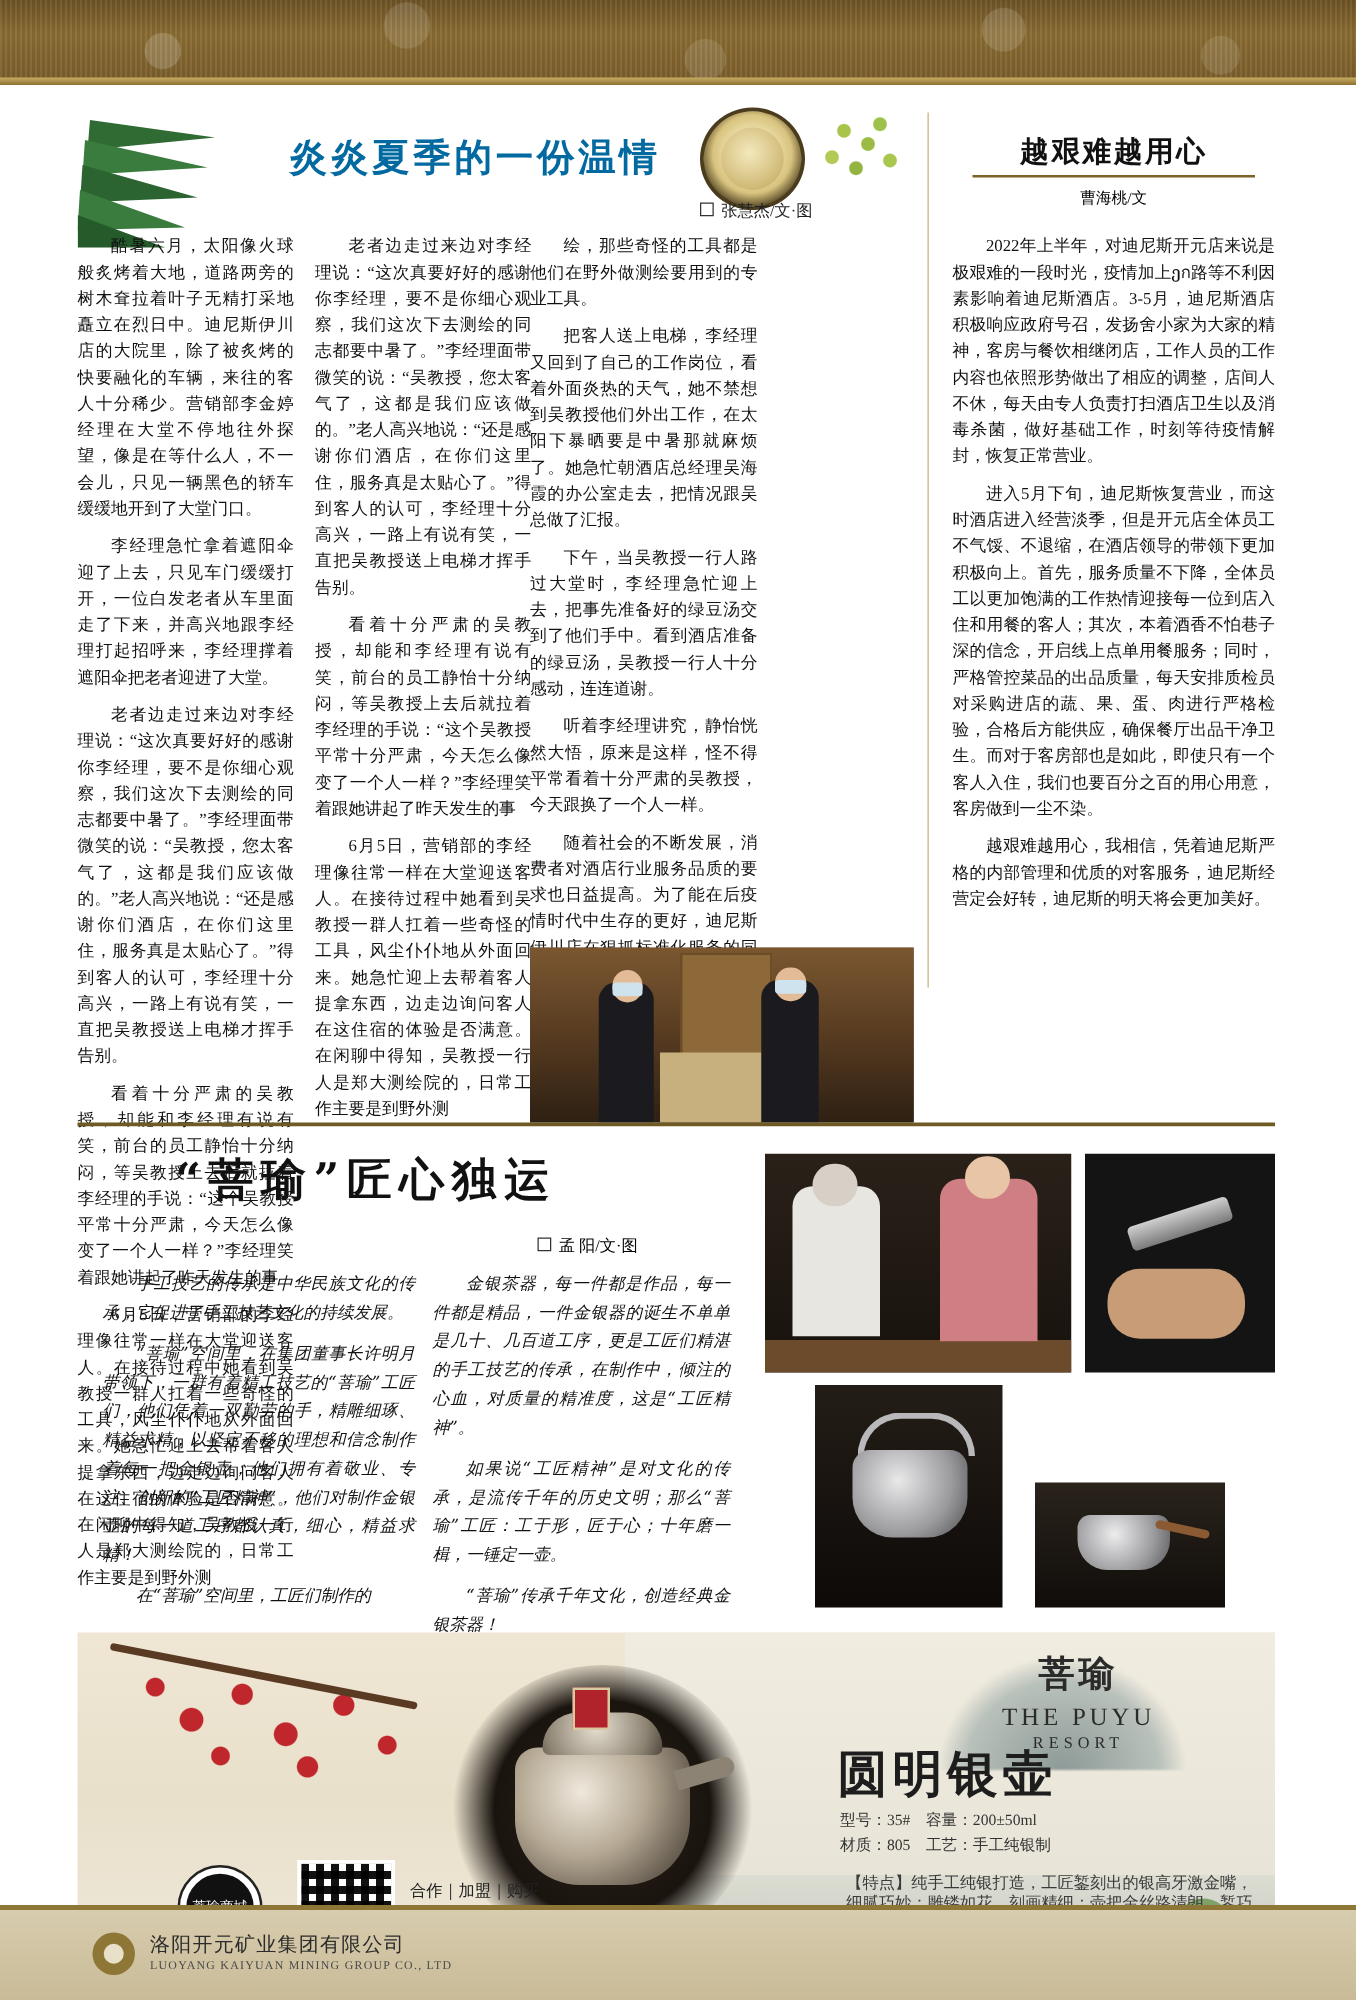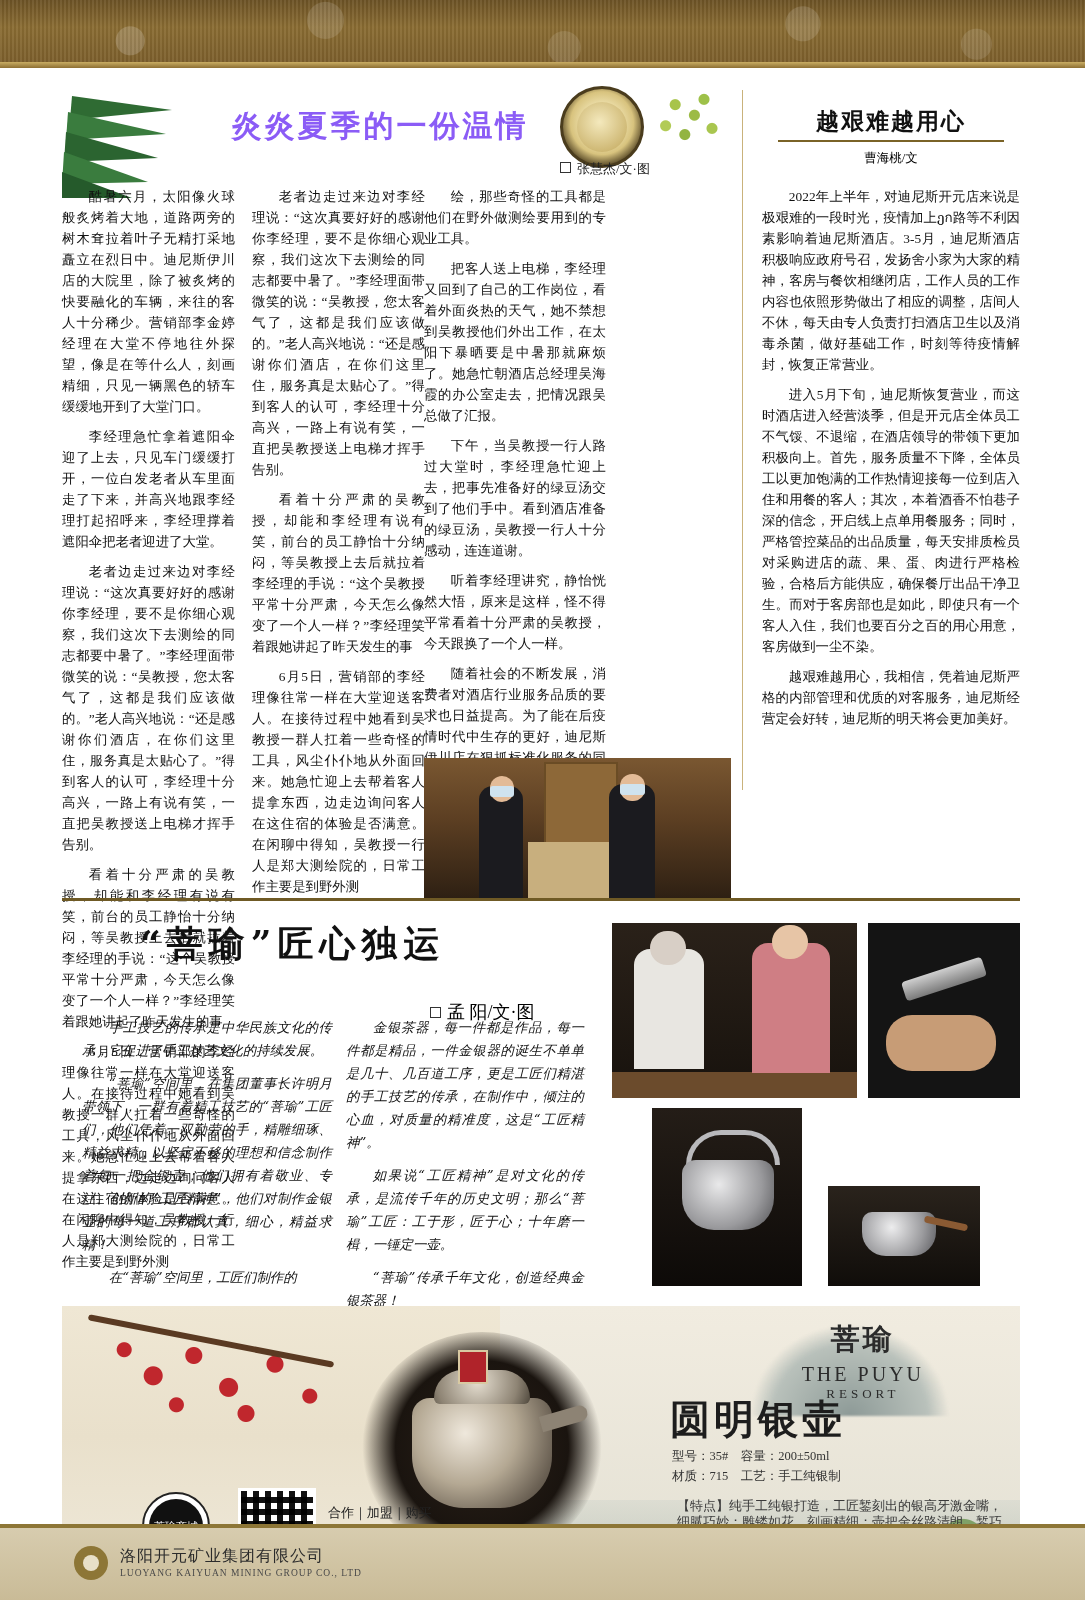--- a/index.html
+++ b/index.html
@@ -55,21 +55,21 @@
     background:radial-gradient(circle at 50% 45%,#efe2b0 0 30%,#d8c37e 55%,#6a5a33 72%,#3b3119 100%);
     border:3px solid #4a3c1d;
   }
   .bowl:after{
     content:"";position:absolute;left:14px;top:13px;right:14px;bottom:13px;border-radius:50%;
     background:radial-gradient(circle at 45% 40%,#f4e9bd,#cdb671 75%,#a9924d 100%);
   }
 
   .headline{
     position:absolute;left:200px;top:38px;width:360px;text-align:center;
-    font-size:30px;font-weight:bold;letter-spacing:3px;color:#8b5cf6;
+    font-size:30px;font-weight:bold;letter-spacing:3px;color:#0369a1;
     font-family:"DejaVu Serif","Liberation Serif",serif;
   }
   .byline{
     position:absolute;left:560px;top:92px;width:170px;font-size:13px;color:#222;
   }
   .byline .box{display:inline-block;width:9px;height:9px;border:1px solid #333;margin-right:6px;}
 
   
   .vrule{position:absolute;top:22px;width:1px;height:700px;background:#c9b27b;}
 
@@ -109,21 +109,21 @@
 
   
   .hrule{position:absolute;left:62px;top:830px;width:958px;height:3px;background:#6f5a25;}
 
   
   .feature-title{
     position:absolute;left:140px;top:852px;width:420px;
     font-size:36px;font-weight:bold;letter-spacing:6px;color:#111;
     font-family:"DejaVu Serif","Liberation Serif",serif;
   }
-  .feature-byline{position:absolute;left:430px;top:920px;width:180px;font-size:18px;margin-top:12px;}
+  .feature-byline{position:absolute;left:430px;top:920px;width:180px;font-size:13px;}
   .feature-byline .box{display:inline-block;width:9px;height:9px;border:1px solid #333;margin-right:6px;}
 
   .fcol{position:absolute;font-size:13.4px;line-height:23px;color:#111;text-align:justify;
         font-family:"DejaVu Serif","Liberation Serif",serif;font-style:italic;}
   .fcol p{margin:0 0 10px 0;text-indent:2em;}
   .fcol-a{left:82px;top:948px;width:250px;}
   .fcol-b{left:346px;top:948px;width:238px;}
 
   
   .ph{position:absolute;overflow:hidden;}
@@ -248,21 +248,21 @@
     </div>
 
     <div class="headline">炎炎夏季的一份温情</div>
     <div class="byline">
       <span class="box"></span><span>张慧杰/文·图</span>
     </div>
 
     <div class="vrule" style="left:742px;"></div>
 
     <div class="col col-a">
-      <p>酷暑六月，太阳像火球般炙烤着大地，道路两旁的树木耷拉着叶子无精打采地矗立在烈日中。迪尼斯伊川店的大院里，除了被炙烤的快要融化的车辆，来往的客人十分稀少。营销部李金婷经理在大堂不停地往外探望，像是在等什么人，刻画精细，只见一辆黑色的轿车缓缓地开到了大堂门口。</p>
+      <p>酷暑六月，太阳像火球般炙烤着大地，道路两旁的树木耷拉着叶子无精打采地矗立在烈日中。迪尼斯伊川店的大院里，除了被炙烤的快要融化的车辆，来往的客人十分稀少。营销部李金婷经理在大堂不停地往外探望，像是在等什么人，不一会儿，只见一辆黑色的轿车缓缓地开到了大堂门口。</p>
       <p>李经理急忙拿着遮阳伞迎了上去，只见车门缓缓打开，一位白发老者从车里面走了下来，并高兴地跟李经理打起招呼来，李经理撑着遮阳伞把老者迎进了大堂。</p>
       <p>老者边走过来边对李经理说：“这次真要好好的感谢你李经理，要不是你细心观察，我们这次下去测绘的同志都要中暑了。”李经理面带微笑的说：“吴教授，您太客气了，这都是我们应该做的。”老人高兴地说：“还是感谢你们酒店，在你们这里住，服务真是太贴心了。”得到客人的认可，李经理十分高兴，一路上有说有笑，一直把吴教授送上电梯才挥手告别。</p>
       <p>看着十分严肃的吴教授，却能和李经理有说有笑，前台的员工静怡十分纳闷，等吴教授上去后就拉着李经理的手说：“这个吴教授平常十分严肃，今天怎么像变了一个人一样？”李经理笑着跟她讲起了昨天发生的事</p>
       <p>6月5日，营销部的李经理像往常一样在大堂迎送客人。在接待过程中她看到吴教授一群人扛着一些奇怪的工具，风尘仆仆地从外面回来。她急忙迎上去帮着客人提拿东西，边走边询问客人在这住宿的体验是否满意。在闲聊中得知，吴教授一行人是郑大测绘院的，日常工作主要是到野外测</p>
     </div>
 
     <div class="col col-b">
       <p>老者边走过来边对李经理说：“这次真要好好的感谢你李经理，要不是你细心观察，我们这次下去测绘的同志都要中暑了。”李经理面带微笑的说：“吴教授，您太客气了，这都是我们应该做的。”老人高兴地说：“还是感谢你们酒店，在你们这里住，服务真是太贴心了。”得到客人的认可，李经理十分高兴，一路上有说有笑，一直把吴教授送上电梯才挥手告别。</p>
       <p>看着十分严肃的吴教授，却能和李经理有说有笑，前台的员工静怡十分纳闷，等吴教授上去后就拉着李经理的手说：“这个吴教授平常十分严肃，今天怎么像变了一个人一样？”李经理笑着跟她讲起了昨天发生的事</p>
       <p>6月5日，营销部的李经理像往常一样在大堂迎送客人。在接待过程中她看到吴教授一群人扛着一些奇怪的工具，风尘仆仆地从外面回来。她急忙迎上去帮着客人提拿东西，边走边询问客人在这住宿的体验是否满意。在闲聊中得知，吴教授一行人是郑大测绘院的，日常工作主要是到野外测</p>
@@ -357,21 +357,21 @@
       <div class="ad-brand">
         <div class="cn">菩瑜</div>
         <div class="en1">THE PUYU</div>
         <div class="en2">RESORT</div>
       </div>
 
       <div class="ad-title">圆明银壶</div>
 
       <div class="ad-specs">
         <div><span>型号：35#</span>&nbsp;&nbsp;&nbsp;&nbsp;<span>容量：200±50ml</span></div>
-        <div><span>材质：715</span>&nbsp;&nbsp;&nbsp;&nbsp;<span>工艺：手工纯银制</span></div>
+        <div><span>材质：805</span>&nbsp;&nbsp;&nbsp;&nbsp;<span>工艺：手工纯银制</span></div>
       </div>
 
       <div class="ad-note">【特点】纯手工纯银打造，工匠錾刻出的银高牙激金嘴，细腻巧妙；雕镂如花，刻画精细；壶把金丝路清朗，錾巧灵动。</div>
 
       <div class="ad-logo">
         <div class="inner">菩瑜商城</div>
       </div>
       <div class="ad-qr"></div>
       <div class="ad-cta">
         <div>合作｜加盟｜购买</div>

